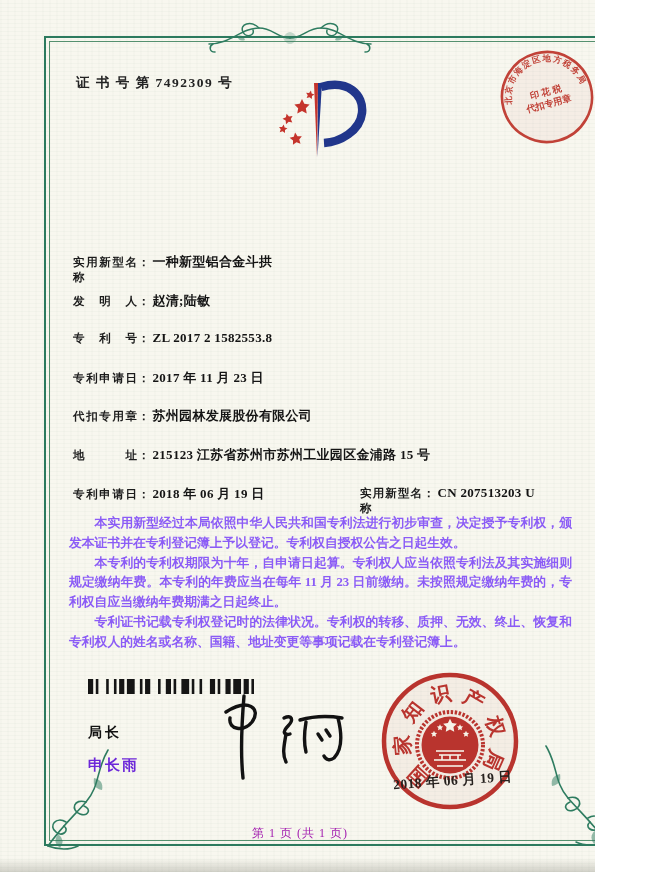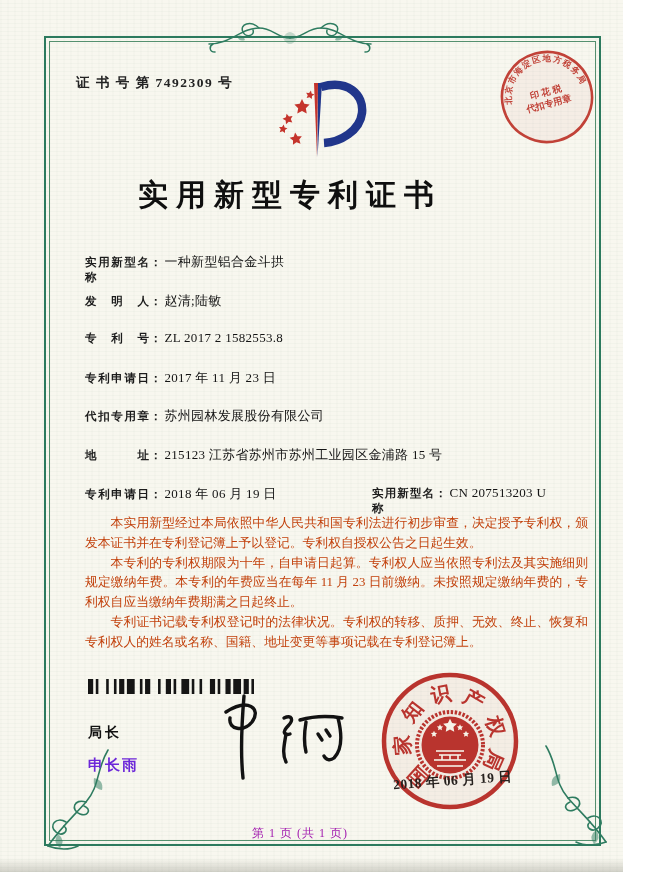--- a/index.html
+++ b/index.html
@@ -1,49 +1,48 @@
 <!DOCTYPE html>
 <html><head>
 <meta charset="utf-8">
 <style>
   html,body{margin:0;padding:0;background:#ffffff;}
   .page{
     position:relative;width:595px;height:872px;overflow:hidden;
     background:#f8f7ef;
     font-family:"Liberation Serif","DejaVu Serif",serif;
     color:#1b1b1b;
-    padding-left:28px;
   }
   .page::before{ 
     content:"";position:absolute;inset:0;pointer-events:none;
     background:
       repeating-linear-gradient(0deg, rgba(110,150,125,0.045) 0 1px, transparent 1px 4px),
       repeating-linear-gradient(90deg, rgba(140,160,140,0.03) 0 2px, transparent 2px 7px);
   }
   .page::after{ 
     content:"";position:absolute;left:0;right:0;bottom:0;height:14px;pointer-events:none;
     background:linear-gradient(180deg, transparent, rgba(110,110,100,0.28));
   }
   .frame{position:absolute;left:44px;top:36px;width:553px;height:806px;border:2.5px solid #2c7a5e;}
   .frame-inner{position:absolute;inset:3px;border:1px solid #55906f;}
   .ornament{position:absolute;pointer-events:none;}
   .cert-number{position:absolute;left:76px;top:74px;font-size:13.5px;font-weight:600;letter-spacing:1.5px;color:#232323;}
   .logo{position:absolute;left:266px;top:79px;}
   .cert-title{position:absolute;left:60px;top:175px;width:460px;text-align:center;
     font-size:30px;font-weight:600;letter-spacing:8px;color:#0f0f0f;white-space:nowrap;}
-  .fields{position:absolute;left:85px;top:253px;width:505px;}
+  .fields{position:absolute;left:73px;top:253px;width:505px;}
   .field-row{position:relative;display:flex;align-items:baseline;height:38.6px;}
   .field-label{display:inline-block;width:64px;font-size:11.5px;font-weight:600;
     text-align:justify;text-align-last:justify;-moz-text-align-last:justify;color:#1c1c1c;}
   .field-colon{font-size:11.5px;font-weight:600;margin:0 3px 0 1px;}
-  .field-value{font-size:13px;font-weight:400;letter-spacing:0.3px;color:#141414;white-space:nowrap;}
+  .field-value{font-size:13px;font-weight:700;letter-spacing:0.3px;color:#141414;white-space:nowrap;}
   .grant-right{position:absolute;left:287px;top:0;display:flex;align-items:baseline;}
   .grant-right .field-label{width:62px;}
-  .body-text{position:absolute;left:85px;top:514px;width:503px;font-size:12.8px;line-height:19.8px;
-    text-align:justify;color:#c2410c;font-weight:400;}
+  .body-text{position:absolute;left:69px;top:514px;width:503px;font-size:12.8px;line-height:19.8px;
+    text-align:justify;color:#8b5cf6;font-weight:700;}
   .body-text p{margin:0;text-indent:2em;}
   .barcode{position:absolute;left:88px;top:679px;}
   .director-title{position:absolute;left:88px;top:724px;font-family:"Liberation Sans","DejaVu Sans",sans-serif;
     font-size:14px;font-weight:700;letter-spacing:3px;color:#111;}
   .director-name{position:absolute;left:88px;top:756px;font-family:"Liberation Sans","DejaVu Sans",sans-serif;
     font-size:15px;font-weight:700;letter-spacing:2px;color:#6d28d9;}
   .signature{position:absolute;left:196px;top:690px;}
   .seal{position:absolute;left:379px;top:670px;}
   .seal-date{position:absolute;left:393px;top:772px;font-size:13.5px;font-weight:700;color:#26211e;
     letter-spacing:0.5px;white-space:nowrap;transform:rotate(-4deg);}
@@ -105,21 +104,20 @@
     <path d="M 55,8 C 82,0 98,16 96,34 C 94,52 74,63 58,64" stroke="#21368b" stroke-width="8.5" fill="none"></path>
     <polygon points="48,4 52,4 51,78" fill="#c5342c"></polygon>
     <polygon points="52,4 56,4 51.5,78" fill="#21368b"></polygon>
     <use href="#star" transform="translate(36,28) scale(0.8)" fill="#c5342c"></use>
     <use href="#star" transform="translate(22,40) scale(0.55) rotate(-15)" fill="#c5342c"></use>
     <use href="#star" transform="translate(17,50) scale(0.45) rotate(10)" fill="#c5342c"></use>
     <use href="#star" transform="translate(30,60) scale(0.65) rotate(-8)" fill="#c5342c"></use>
     <use href="#star" transform="translate(44,16) scale(0.45) rotate(12)" fill="#c5342c"></use>
   </svg>
 
-  <div class="cert-title">实用新型专利证书</div>
 
   <div class="fields">
       <div class="field-row">
         <span class="field-label">实用新型名称</span>
         <span class="field-colon">：</span>
         <span class="field-value">一种新型铝合金斗拱</span>
       </div>
       <div class="field-row">
         <span class="field-label">发明人</span>
         <span class="field-colon">：</span>

